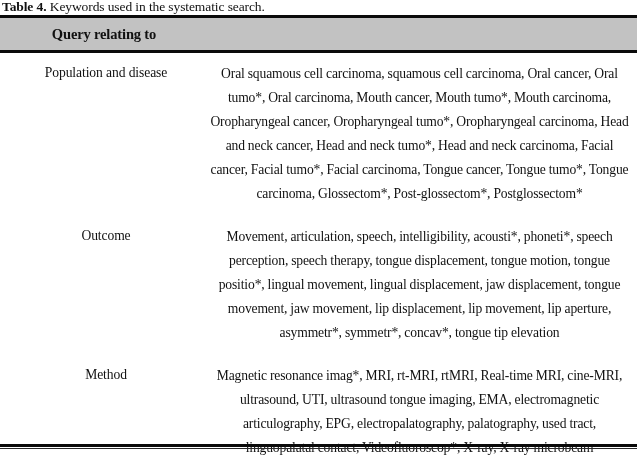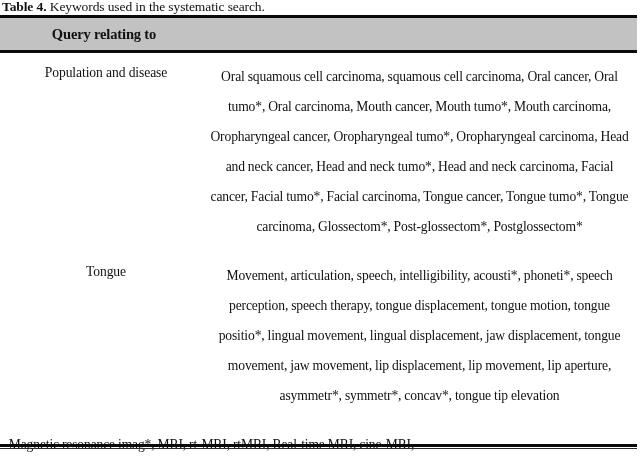--- a/index.html
+++ b/index.html
@@ -92,21 +92,21 @@
     font-size: 13.6px;
     line-height: 21px;
     letter-spacing: -0.1px;
     padding-left: 4px;
   }
   .cell-keyword {
     width: 423px;
     box-sizing: border-box;
     text-align: center;
     font-size: 13.6px;
-    line-height: 30px;
+    line-height: 24px;
     letter-spacing: -0.15px;
     word-spacing: -0.2px;
   }
 
   
   .row.r0 { padding-top: 9px; }
   .row.r1 { padding-top: 19px; }
   .row.r2 { padding-top: 19px; }
 
   
@@ -137,25 +137,26 @@
   </div>
 
   <div class="tbody-wrap">
 
     <div class="row r0">
       <div class="cell-query">Population and disease</div>
       <div class="cell-keyword">Oral squamous cell carcinoma, squamous cell carcinoma, Oral cancer, Oral tumo*, Oral carcinoma, Mouth cancer, Mouth tumo*, Mouth carcinoma, Oropharyngeal cancer, Oropharyngeal tumo*, Oropharyngeal carcinoma, Head and neck cancer, Head and neck tumo*, Head and neck carcinoma, Facial cancer, Facial tumo*, Facial carcinoma, Tongue cancer, Tongue tumo*, Tongue carcinoma, Glossectom*, Post-glossectom*, Postglossectom*</div>
     </div>
 
     <div class="row r1">
-      <div class="cell-query">Tongue</div>
+      <div class="cell-query">Outcome</div>
       <div class="cell-keyword">Movement, articulation, speech, intelligibility, acousti*, phoneti*, speech perception, speech therapy, tongue displacement, tongue motion, tongue positio*, lingual movement, lingual displacement, jaw displacement, tongue movement, jaw movement, lip displacement, lip movement, lip aperture, asymmetr*, symmetr*, concav*, tongue tip elevation</div>
     </div>
 
     <div class="row r2">
+      <div class="cell-query">Method</div>
       <div class="cell-keyword">Magnetic resonance imag*, MRI, rt-MRI, rtMRI, Real-time MRI, cine-MRI, ultrasound, UTI, ultrasound tongue imaging, EMA, electromagnetic articulography, EPG, electropalatography, palatography, used tract, linguopalatal contact, Videofluoroscop*, X-ray, X-ray microbeam</div>
     </div>
 
   </div>
 
   <div class="bottom-rule"></div>
 
 </div>
 
 </body></html>

